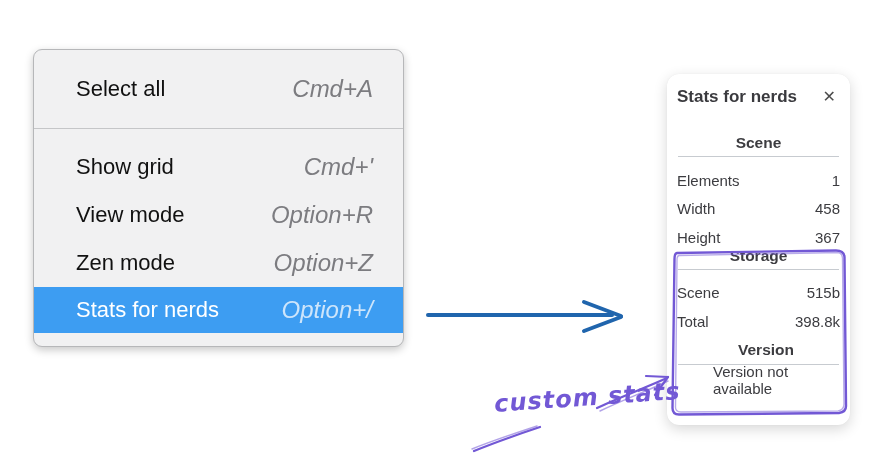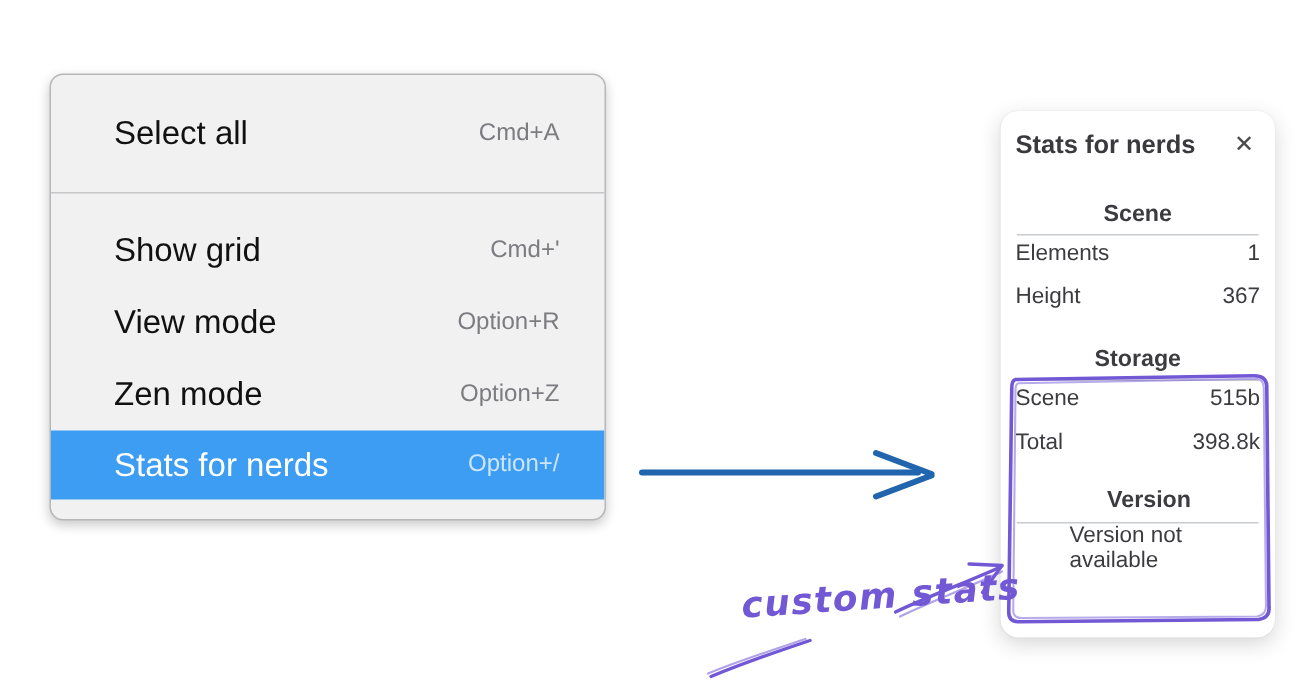--- a/index.html
+++ b/index.html
@@ -21,21 +21,21 @@
     position:absolute; left:33px; top:49px; width:371px; height:298px;
     background:var(--menu-bg); border:1px solid var(--menu-border);
     border-radius:9px; box-shadow:0 3px 8px rgba(0,0,0,.22);
     display:flex; flex-direction:column; overflow:hidden;
   }
   .menu-item{
     display:flex; align-items:center; justify-content:space-between;
     padding:0 30px 0 42px; cursor:default; flex:0 0 auto;
   }
   .menu-item .label{font-size:22px; color:var(--menu-text);}
-  .menu-item .shortcut{font-size:16px; color:var(--shortcut-text);}
+  .menu-item .shortcut{font-size:24px; color:var(--shortcut-text);font-style:italic;}
   .menu-item.first{height:78px;}
   .menu-item.row{height:48px;}
   .menu-divider{height:1px; background:var(--menu-divider); flex:0 0 auto;}
   .menu-spacer{height:14px; flex:0 0 auto;}
   .menu-item.selected{height:46px; background:var(--highlight);}
   .menu-item.selected .label{color:var(--highlight-text);}
   .menu-item.selected .shortcut{color:var(--highlight-shortcut);}
 
   
   .stats-panel{
@@ -47,27 +47,27 @@
   .panel-header{display:flex; align-items:center; justify-content:space-between; height:22px;}
   .panel-title{font-size:17px; font-weight:700; color:#3a3a3e;}
   .close-btn{
     font-size:16px; color:#4c4c4c; line-height:16px; cursor:pointer;
     margin-right:4px; background:none; border:none; font-family:inherit;
   }
   .section-heading{
     text-align:center; font-weight:700; font-size:15.5px; height:19px; line-height:19px;
   }
   .h-scene{margin-top:25px;}
-  .h-storage{margin-top:13px;}
+  .h-storage{}
   .h-version{margin-top:10px;padding-left:15px;}
   .panel-hr{border:none; border-top:1px solid var(--panel-divider); margin:4px 1px 0 1px;}
   .hr-version{margin-top:5px;}
   .stat-rows{padding-top:3px;}
   .stat-row{
-    display:flex; justify-content:space-between; align-items:flex-start;
+    display:flex; justify-content:space-between; align-items:flex-end;
     height:28.5px; font-size:15px; color:var(--panel-text);
   }
   .note-row{height:28px; display:flex; align-items:center; font-size:15px; padding-top:3px;margin-left:36px;}
 
   
   .overlay{
     position:absolute; left:0; top:0; width:873px; height:461px;
     pointer-events:none; z-index:3;
   }
   .overlay .blue{stroke:var(--arrow-blue); stroke-width:4; fill:none; stroke-linecap:round;}
@@ -118,20 +118,24 @@
   </div>
 
   <div class="section-heading h-scene">Scene</div>
   <hr class="panel-hr">
   <div class="stat-rows">
     <div class="stat-row">
       <span>Elements</span>
       <span>1</span>
     </div>
     <div class="stat-row">
+      <span>Width</span>
+      <span>458</span>
+    </div>
+    <div class="stat-row">
       <span>Height</span>
       <span>367</span>
     </div>
   </div>
 
   <div class="section-heading h-storage">Storage</div>
   <hr class="panel-hr">
   <div class="stat-rows">
     <div class="stat-row">
       <span>Scene</span>

